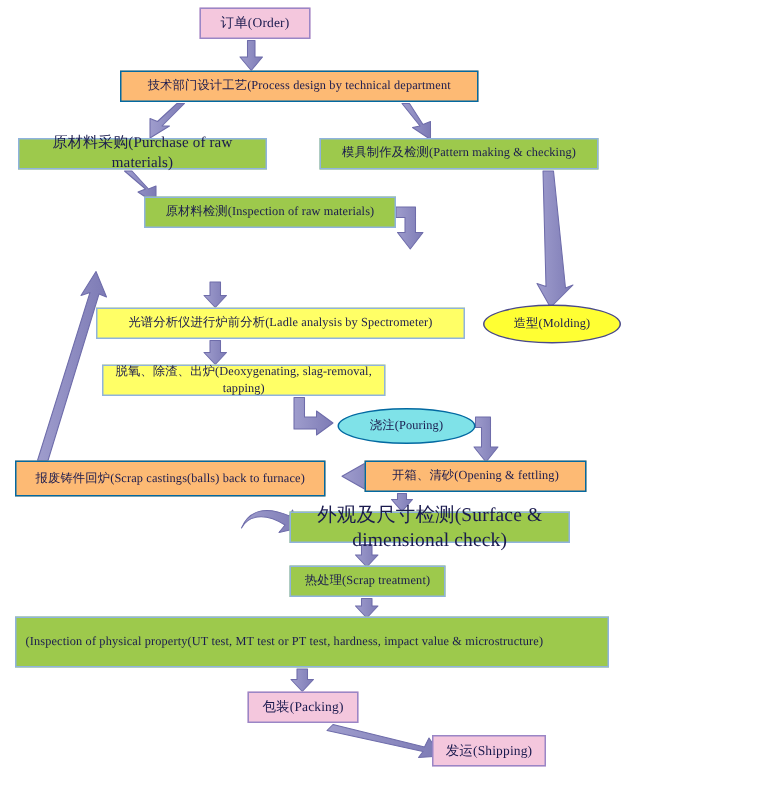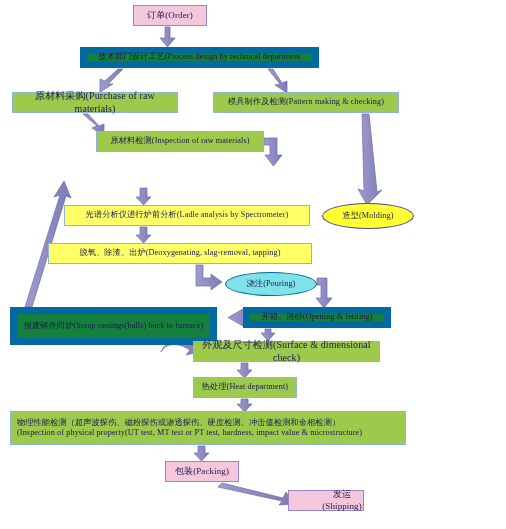--- a/index.html
+++ b/index.html
@@ -37,22 +37,22 @@
     color: #1a1a4e;
     letter-spacing: 0.1px;
     padding: 1px 4px;
     z-index: 3;
   }
   .pink {
     background: #f4c7dd;
     border: 1px solid #9a86c6;
   }
   .cyan {
-    background: #15803d;
-    border: 7px solid #0369a1;
+    background: #fdba74;
+    border: 1px solid #0369a1;
   }
   .green {
     background: #9dc94c;
     border: 1px solid #8fb3de;
   }
   .yellow {
     background: #ffff66;
     border: 1px solid #8fb3de;
   }
   .ellipse-yellow {
@@ -148,50 +148,49 @@
 
 
   <div class="node yellow" style="left:64px; top:205px; width:246px; height:21px; font-size:8.2px;">
     <span>光谱分析仪进行炉前分析(Ladle analysis by Spectrometer)</span>
   </div>
 
   <div class="node ellipse-yellow" style="left:322px; top:203px; width:92px; height:26px; font-size:8.2px;">
     <span>造型(Molding)</span>
   </div>
 
-  <div class="node yellow" style="left:48px; top:243px; width:264px; height:21px; font-size:8.2px;">
+  <div class="node yellow" style="left:68px; top:243px; width:189px; height:21px; font-size:8.2px;">
     <span>脱氧、除渣、出炉(Deoxygenating, slag-removal, tapping)</span>
   </div>
 
   <div class="node ellipse-cyan" style="left:225px; top:272px; width:92px; height:24px; font-size:8.2px;">
     <span>浇注(Pouring)</span>
   </div>
 
-  <div class="node cyan" style="left:10px; top:307px; width:207px; height:38px; font-size:8.2px;">
+  <div class="node cyan" style="left:10px; top:307px; width:207px; height:24px; font-size:8.2px;">
     <span>报废铸件回炉(Scrap castings(balls) back to furnace)</span>
   </div>
 
   <div class="node cyan" style="left:243px; top:307px; width:148px; height:21px; font-size:8.2px;">
     <span>开箱、清砂(Opening &amp; fettling)</span>
   </div>
 
-  <div class="node green" style="left:193px; top:341px; width:187px; height:21px; font-size:10px;">
+  <div class="node green" style="left:193px; top:341px; width:187px; height:21px; font-size:13px;">
     <span>外观及尺寸检测(Surface &amp; dimensional check)</span>
   </div>
 
   <div class="node green" style="left:193px; top:377px; width:104px; height:21px; font-size:8.2px;">
-    <span>热处理(Heat department)</span>
+    <span>热处理(Scrap treatment)</span>
   </div>
 
   <div class="node green multiline" style="left:10px; top:411px; width:396px; height:34px; font-size:8.2px;">
-    <span>物理性能检测（超声波探伤、磁粉探伤或渗透探伤、硬度检测、冲击值检测和金相检测）</span>
     <span>(Inspection of physical property(UT test, MT test or PT test, hardness, impact value &amp; microstructure)</span>
   </div>
 
   <div class="node pink" style="left:165px; top:461px; width:74px; height:21px;">
     <span>包装(Packing)</span>
   </div>
 
-  <div class="node pink" style="left:288px; top:490px; width:76px; height:21px;padding-left:36px;">
+  <div class="node pink" style="left:288px; top:490px; width:76px; height:21px;">
     <span>发运(Shipping)</span>
   </div>
 
 </div>
 
 </body></html>

